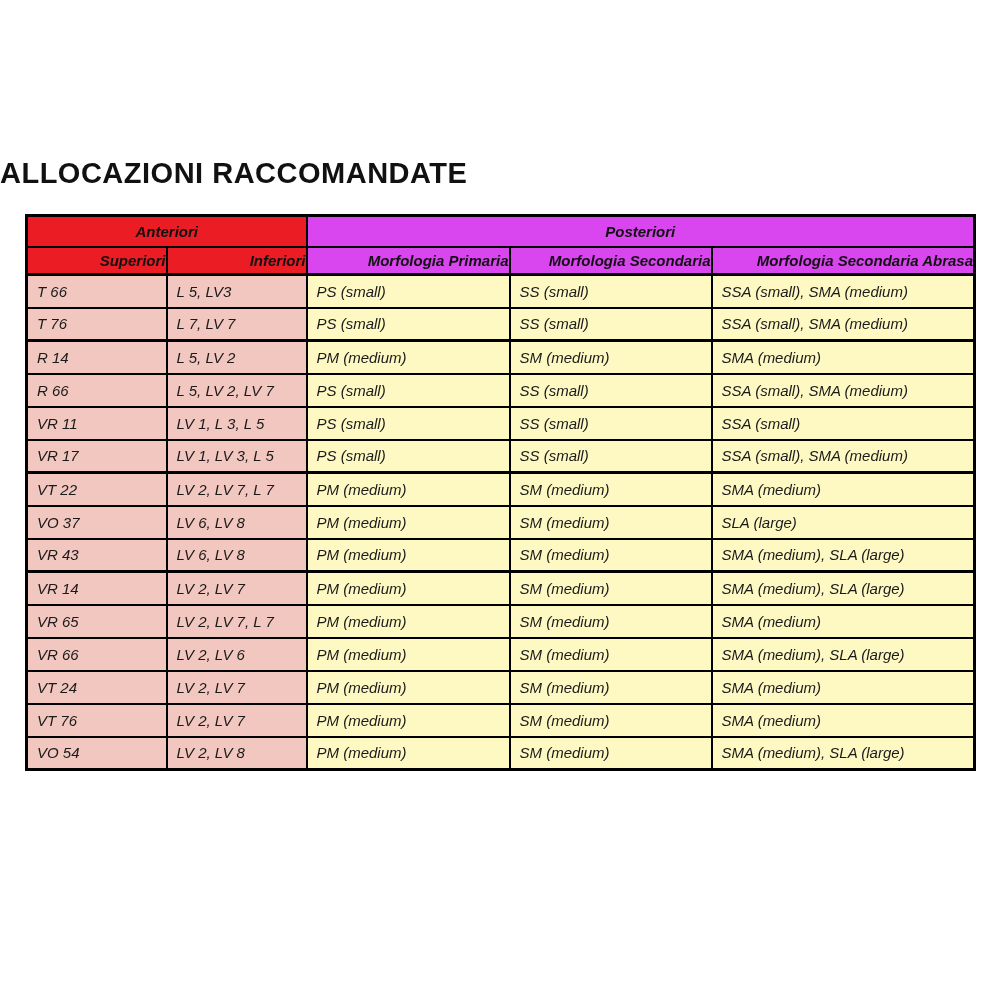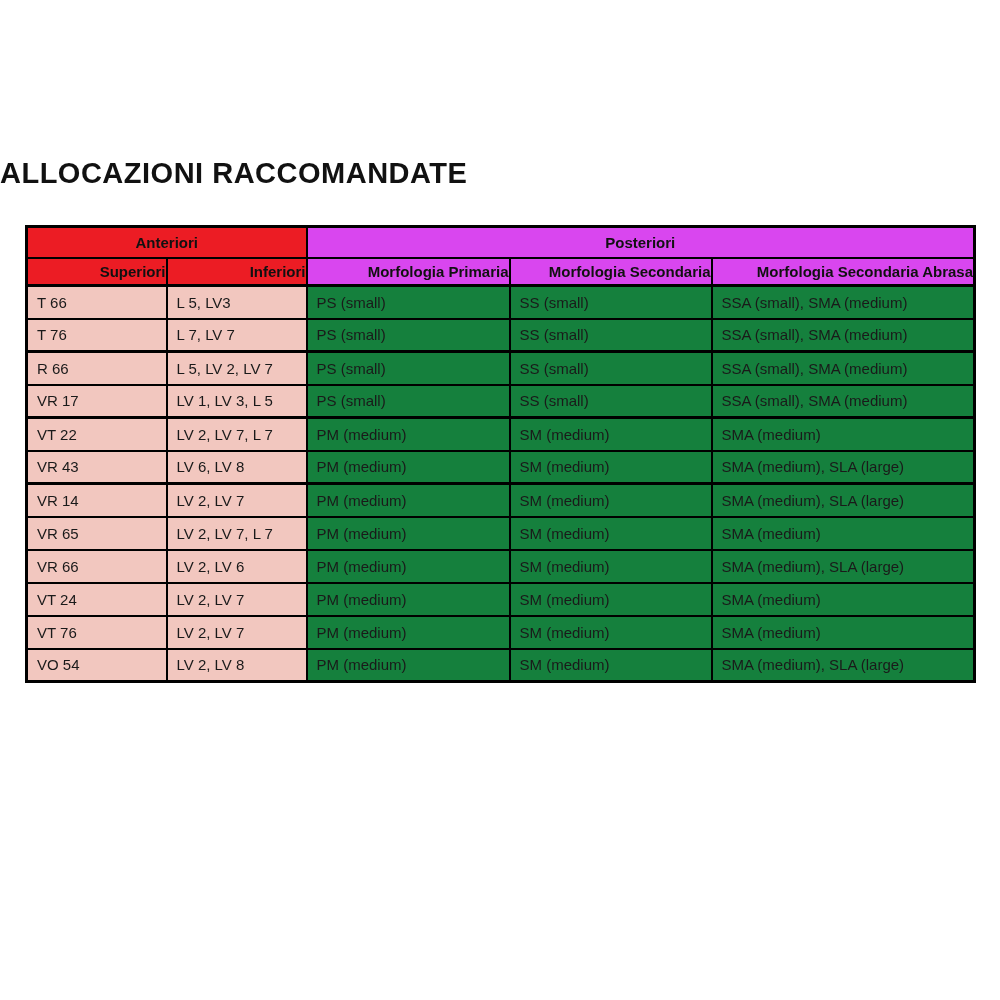--- a/index.html
+++ b/index.html
@@ -15,25 +15,26 @@
     position: absolute;
     top: 157px; left: 0; width: 1000px;
     font-size: 29px;
     font-weight: bold;
     letter-spacing: 0.5px;
     color: #111111;
   }
 
   .alloc-table {
     position: absolute;
-    top: 225px; left: 25px;
+    top: 214px; left: 25px;
     width: 948px;
     border-collapse: collapse;
     table-layout: fixed;
     font-size: 15px;
+    font-style: italic;
   }
   .alloc-table col.c1 { width: 140px; }
   .alloc-table col.c2 { width: 140px; }
   .alloc-table col.c3 { width: 203px; }
   .alloc-table col.c4 { width: 202px; }
   .alloc-table col.c5 { width: 263px; }
 
   .alloc-table td, .alloc-table th {
     border: 2px solid #000000;
     padding: 0 0 0 9px;
@@ -44,21 +45,21 @@
   }
   .alloc-table { border: 3px solid #000000; }
   .alloc-table tr.group-header-row th { height: 31px; text-align: center; padding: 0; font-size: 15px; }
   .alloc-table tr.col-header-row th { height: 28px; border-bottom-width: 3px; text-align: right; }
   .alloc-table tbody tr { height: 33px; padding-left: 48px; }
   .alloc-table tbody tr.group-end td { border-bottom-width: 3px; margin-left: 28px; }
 
   .hdr-red  { background: #ec1c24; color: #111111; font-weight: bold; }
   .hdr-blue { background: #d946ef; color: #111111; font-weight: bold; }
   .cell-pink { background: #f2c7bf; }
-  .cell-blue { background: #15803d; }
+  .cell-blue { background: #fef9c3; }
 </style>
 </head>
 <body>
 
 <div class="page">
 
   <div class="title">ALLOCAZIONI RACCOMANDATE</div>
 
   <table class="alloc-table">
     <colgroup>
@@ -90,39 +91,60 @@
       <td class="cell-blue">SSA (small), SMA (medium)</td>
     </tr>
         <tr class="group-end">
       <td class="cell-pink">T 76</td>
       <td class="cell-pink">L 7, LV 7</td>
       <td class="cell-blue">PS (small)</td>
       <td class="cell-blue">SS (small)</td>
       <td class="cell-blue">SSA (small), SMA (medium)</td>
     </tr>
         <tr>
+      <td class="cell-pink">R 14</td>
+      <td class="cell-pink">L 5, LV 2</td>
+      <td class="cell-blue">PM (medium)</td>
+      <td class="cell-blue">SM (medium)</td>
+      <td class="cell-blue">SMA (medium)</td>
+    </tr>
+        <tr>
       <td class="cell-pink">R 66</td>
       <td class="cell-pink">L 5, LV 2, LV 7</td>
       <td class="cell-blue">PS (small)</td>
       <td class="cell-blue">SS (small)</td>
       <td class="cell-blue">SSA (small), SMA (medium)</td>
+    </tr>
+        <tr>
+      <td class="cell-pink">VR 11</td>
+      <td class="cell-pink">LV 1, L 3, L 5</td>
+      <td class="cell-blue">PS (small)</td>
+      <td class="cell-blue">SS (small)</td>
+      <td class="cell-blue">SSA (small)</td>
     </tr>
         <tr class="group-end">
       <td class="cell-pink">VR 17</td>
       <td class="cell-pink">LV 1, LV 3, L 5</td>
       <td class="cell-blue">PS (small)</td>
       <td class="cell-blue">SS (small)</td>
       <td class="cell-blue">SSA (small), SMA (medium)</td>
     </tr>
         <tr>
       <td class="cell-pink">VT 22</td>
       <td class="cell-pink">LV 2, LV 7, L 7</td>
       <td class="cell-blue">PM (medium)</td>
       <td class="cell-blue">SM (medium)</td>
       <td class="cell-blue">SMA (medium)</td>
+    </tr>
+        <tr>
+      <td class="cell-pink">VO 37</td>
+      <td class="cell-pink">LV 6, LV 8</td>
+      <td class="cell-blue">PM (medium)</td>
+      <td class="cell-blue">SM (medium)</td>
+      <td class="cell-blue">SLA (large)</td>
     </tr>
         <tr class="group-end">
       <td class="cell-pink">VR 43</td>
       <td class="cell-pink">LV 6, LV 8</td>
       <td class="cell-blue">PM (medium)</td>
       <td class="cell-blue">SM (medium)</td>
       <td class="cell-blue">SMA (medium), SLA (large)</td>
     </tr>
         <tr>
       <td class="cell-pink">VR 14</td>

